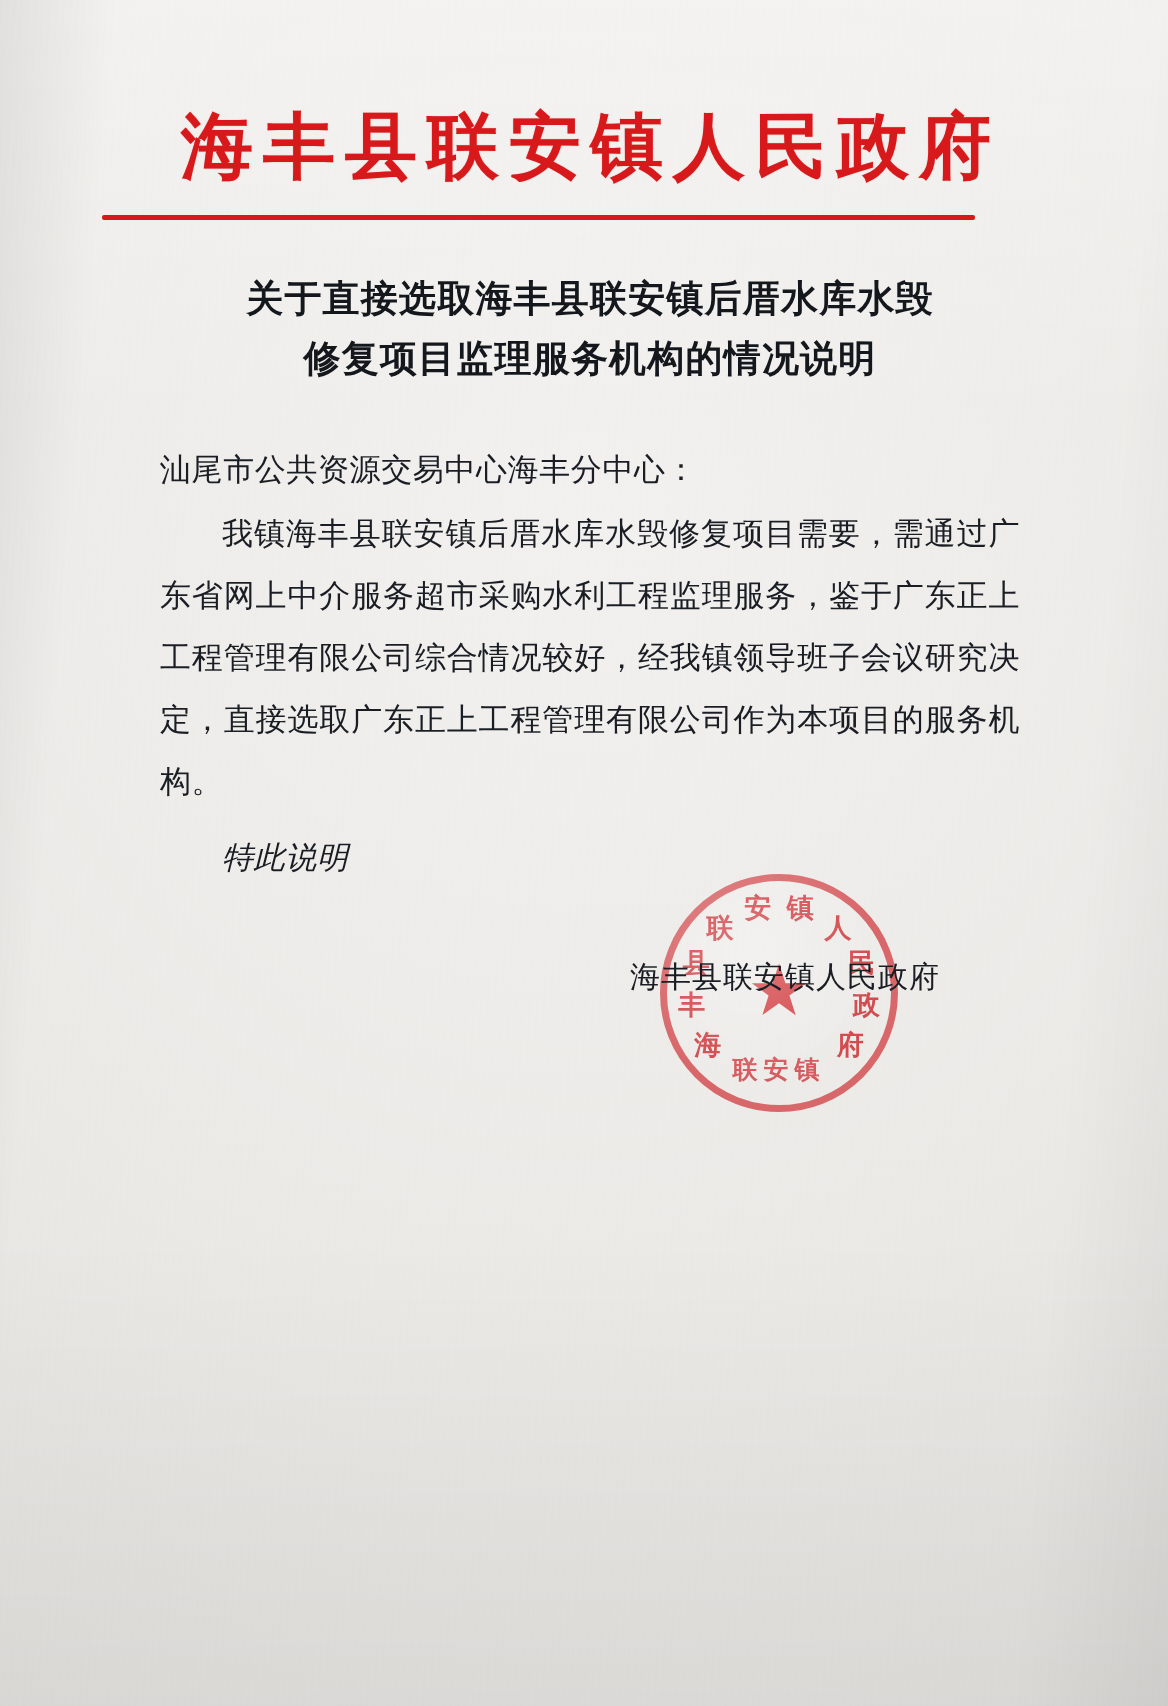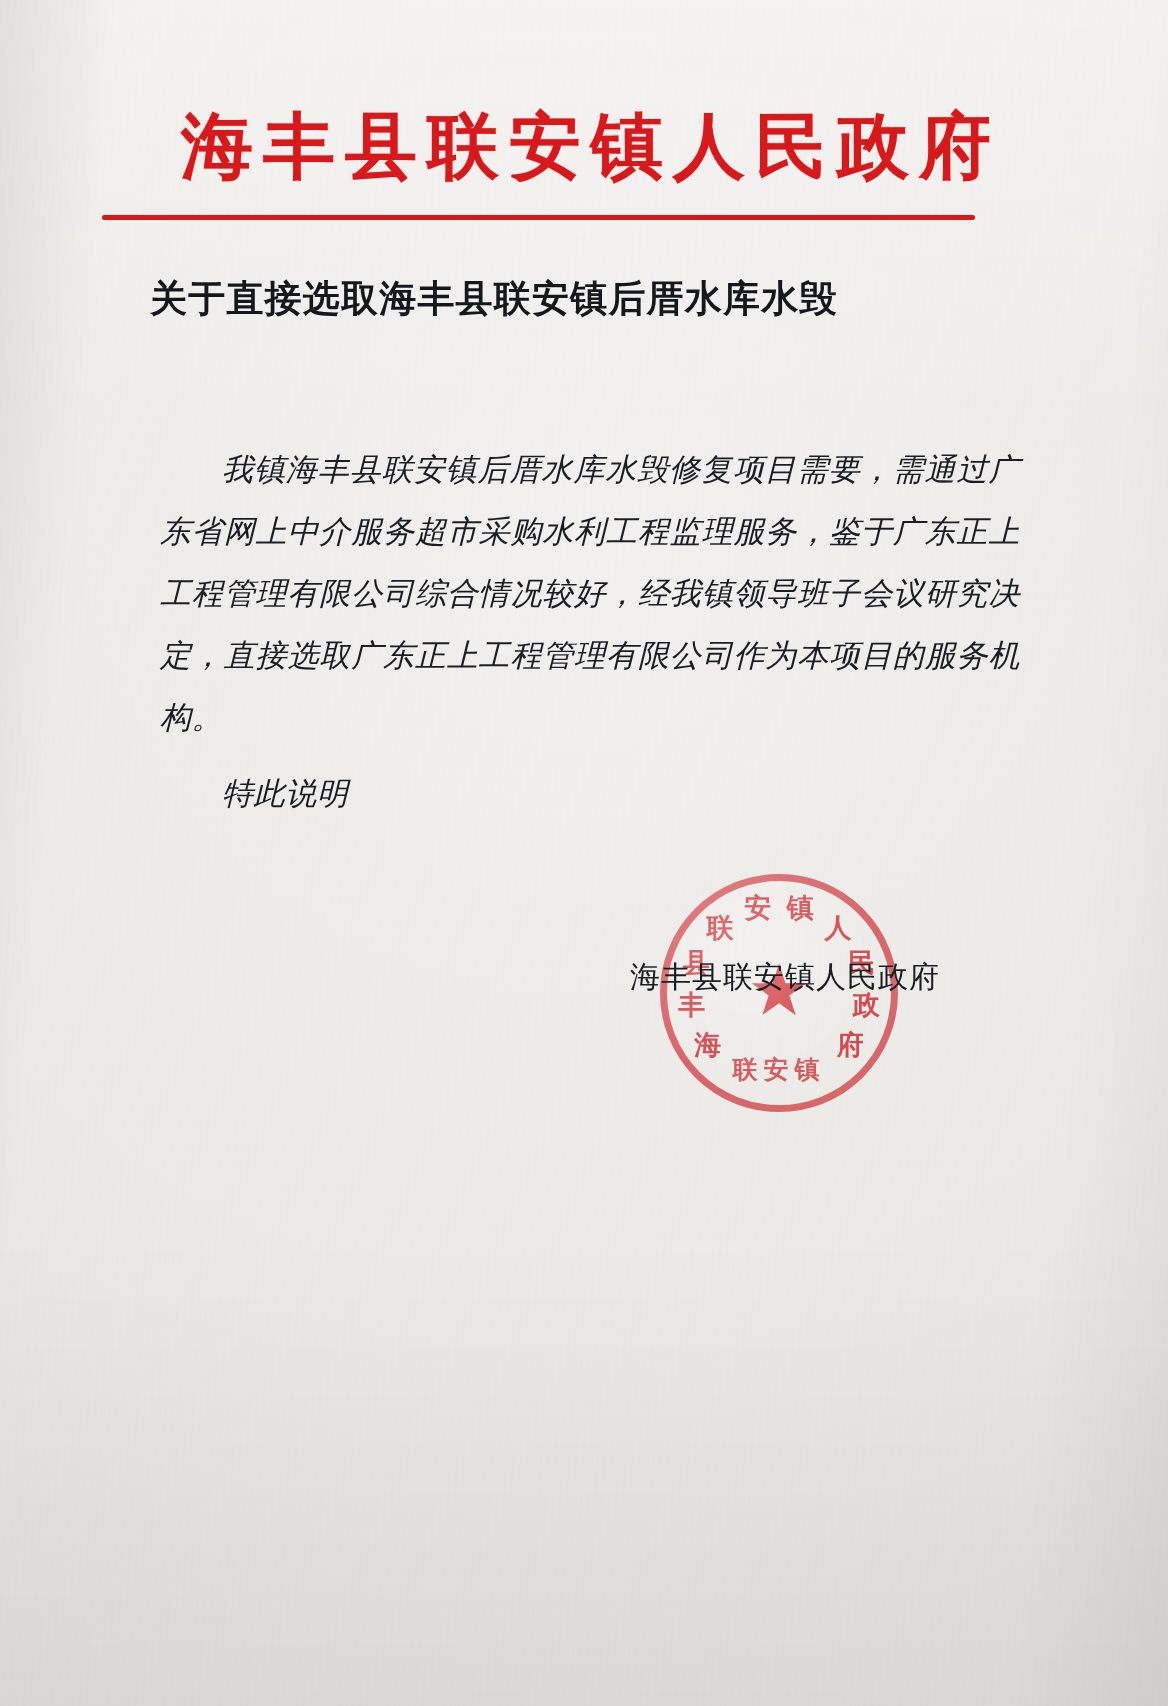--- a/index.html
+++ b/index.html
@@ -71,20 +71,21 @@
     background: #d8191c;
     border-radius: 2px;
   }
 
   
   .doc-title {
     position: absolute;
     left: 150px;
     top: 268px;
     width: 880px;
+    text-align: center;
     color: #14181d;
     font-family: "DejaVu Serif", "Liberation Serif", serif;
     font-weight: 700;
     font-size: 37px;
     line-height: 60px;
     letter-spacing: 1.2px;
   }
   .doc-title .line2 {
     display: block;
   }
@@ -101,21 +102,20 @@
     line-height: 62px;
     letter-spacing: 0.6px;
     text-align: justify;
   }
   .salutation {
     margin: 0 0 2px 0;
   }
   .para {
     margin: 0;
     text-indent: 62px;
-    font-style: italic;
   }
   .closing {
     margin: 14px 0 0 0;
     text-indent: 62px;
     font-style: italic;
   }
 
   
   .sign-block {
     position: absolute;
@@ -214,23 +214,25 @@
 
   <div class="content">
 
     <div class="letterhead">
       <div class="letterhead-title">海丰县联安镇人民政府</div>
       <div class="letterhead-rule"></div>
     </div>
 
     <div class="doc-title">
       <span class="line1">关于直接选取海丰县联安镇后厝水库水毁</span>
+      <span class="line2">修复项目监理服务机构的情况说明</span>
     </div>
 
     <div class="body-block">
+      <p class="salutation">汕尾市公共资源交易中心海丰分中心：</p>
       <p class="para">我镇海丰县联安镇后厝水库水毁修复项目需要，需通过广东省网上中介服务超市采购水利工程监理服务，鉴于广东正上工程管理有限公司综合情况较好，经我镇领导班子会议研究决定，直接选取广东正上工程管理有限公司作为本项目的服务机构。</p>
       <p class="closing">特此说明</p>
     </div>
 
     <div class="seal">
       <div class="seal-ring"></div>
       <div class="seal-text">
         <div class="seal-char" style="transform: rotate(-126deg) translateY(-88px) rotate(126deg);">海</div>
         <div class="seal-char" style="transform: rotate(-98deg) translateY(-88px) rotate(98deg);">丰</div>
         <div class="seal-char" style="transform: rotate(-70deg) translateY(-88px) rotate(70deg);">县</div>

